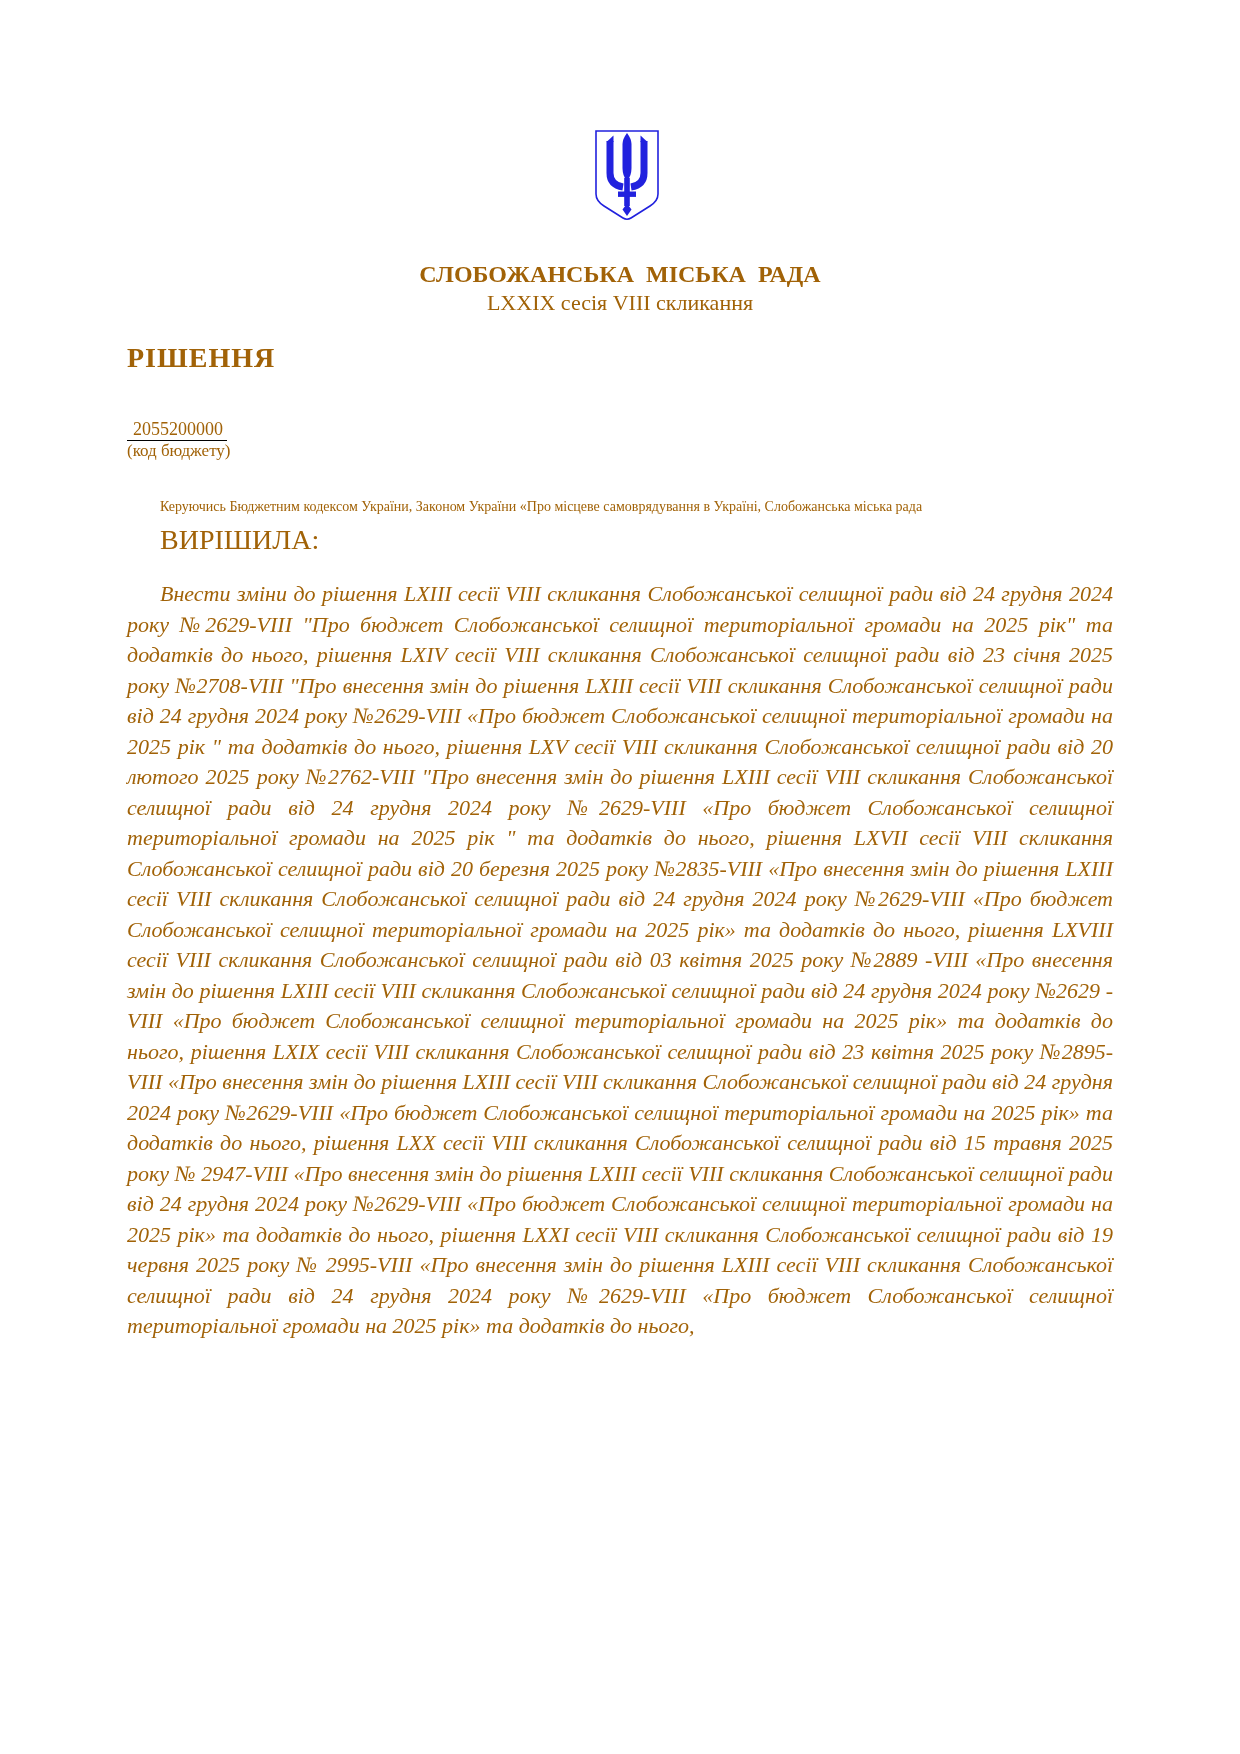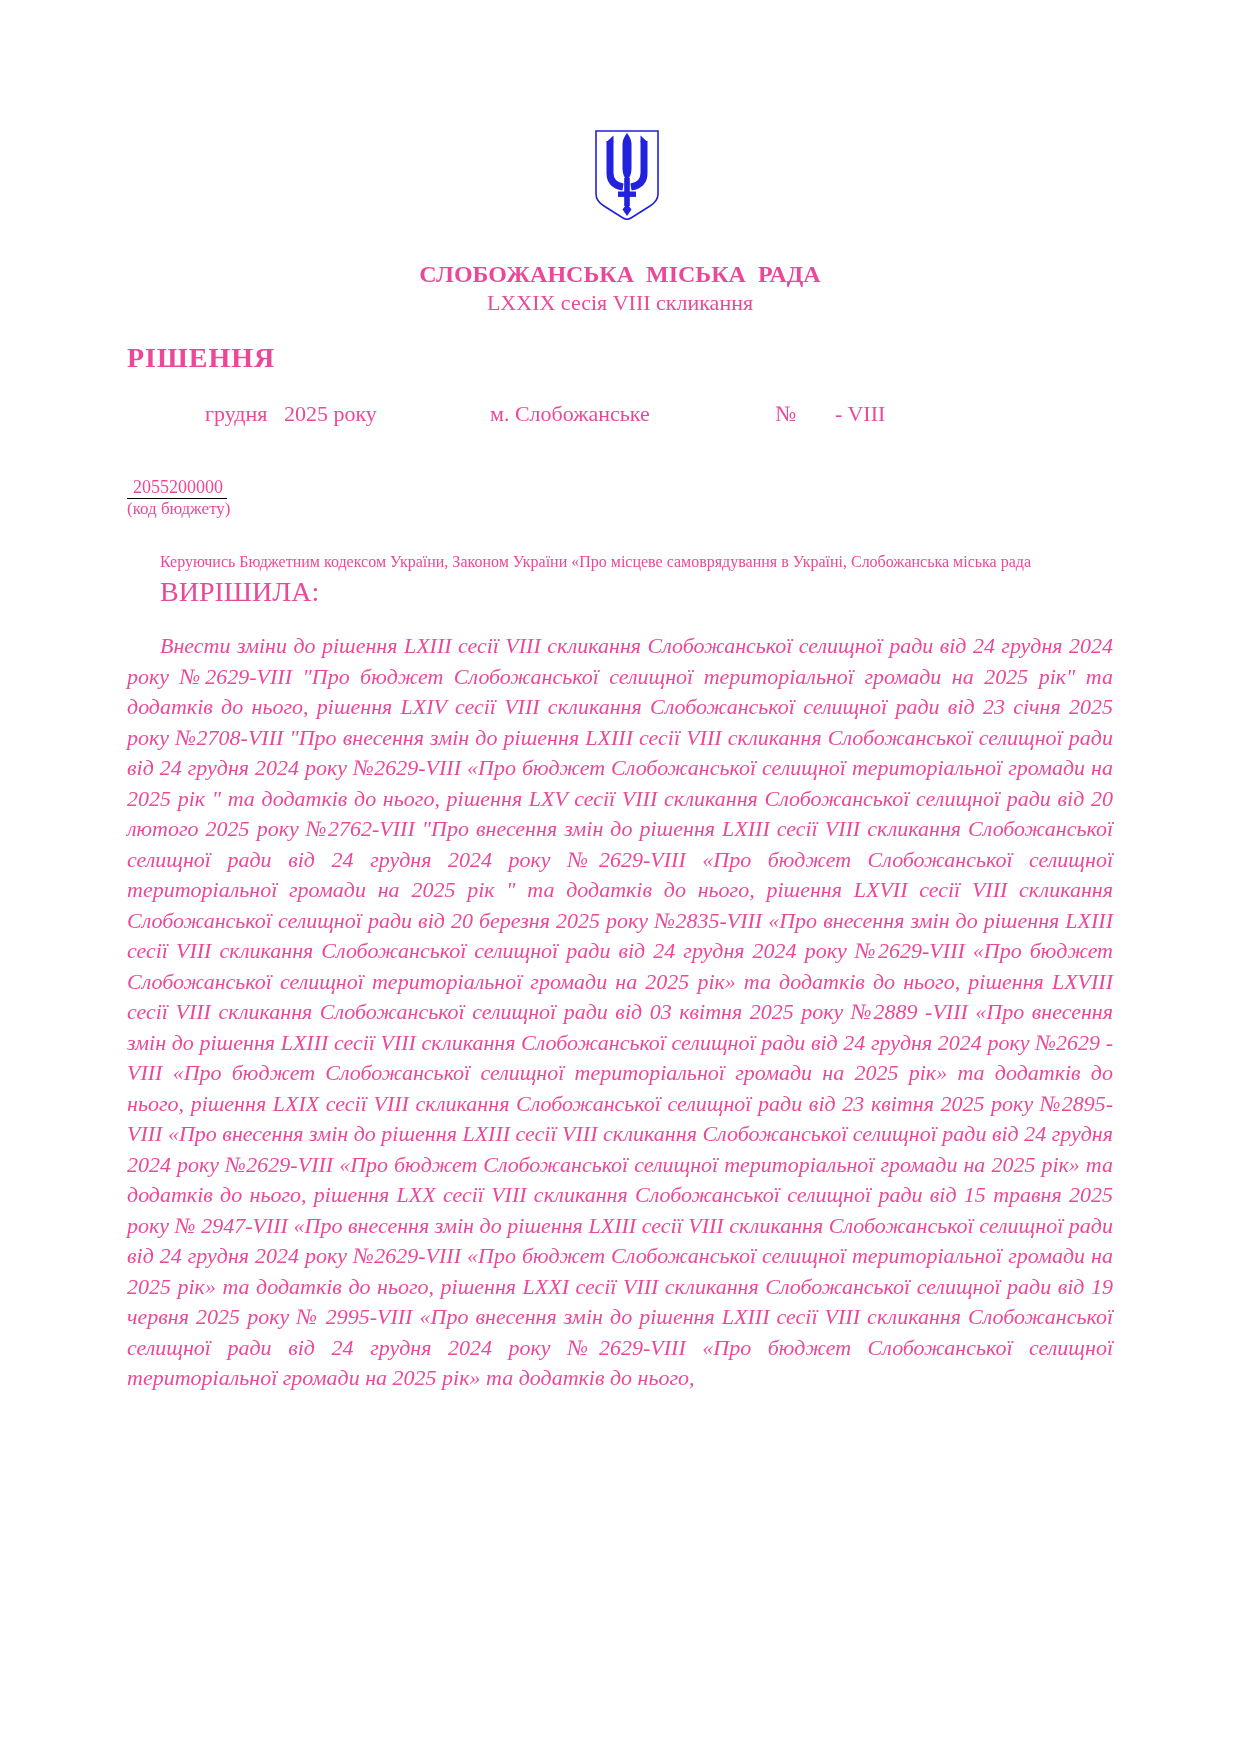--- a/index.html
+++ b/index.html
@@ -3,21 +3,21 @@
 <meta charset="utf-8">
 <style>
   html, body { margin: 0; padding: 0; background: #777; }
   .page {
     position: relative;
     width: 1240px;
     height: 1754px;
     margin: 0 auto;
     background: #ffffff;
     font-family: "Liberation Serif", "DejaVu Serif", serif;
-    color: #ec4899;
+    color: #a16207;
     overflow: hidden;
   }
   .content { margin: 0 127px; }
 
   .emblem-wrap { padding-top: 128px; text-align: center; }
   .emblem-svg { width: 68px; height: 96px; display: inline-block; margin-left: 14px; }
 
   .org-line1 {
     margin-top: 32px; text-align: center;
     font-size: 24px; font-weight: bold; line-height: 29px; white-space: pre;
@@ -45,21 +45,21 @@
   }
 
   .budget-block { margin-top: 26px; }
   .budget-code {
     font-size: 18px; line-height: 20px;
     border-bottom: 1.5px solid #000; padding: 0 4px 1px 6px; display: inline-block; margin-top: 20px;
   }
   .budget-label { font-size: 17px; line-height: 20px; }
 
   .preamble {
-    margin-top: 28px; font-size: 16px; line-height: 30px;
+    margin-top: 28px; font-size: 14px; line-height: 36px;
     text-align: justify; text-indent: 33px;
   }
 
   .resolved { margin-left: 33px; font-size: 28px; line-height: 30px; }
 
   .body-par {
     margin-top: 24px; font-size: 22px; line-height: 30.5px;
     text-align: justify; text-indent: 33px; font-style: italic;
   }
 </style>
@@ -84,26 +84,20 @@
     </svg>
   </div>
 
   <div class="content">
 
     <div class="org-line1">СЛОБОЖАНСЬКА  МІСЬКА  РАДА</div>
     <div class="session-line">LXXIX сесія VIII скликання</div>
 
     <div class="doc-type">РІШЕННЯ</div>
 
-    <div class="dateline">
-      <span class="dl-date">грудня   2025 року</span>
-      <span class="dl-place">м. Слобожанське</span>
-      <span class="dl-number">№</span>
-      <span class="dl-suffix">- VIII</span>
-    </div>
 
 
     <div class="budget-block">
       <span class="budget-code">2055200000</span>
       <div class="budget-label">(код бюджету)</div>
     </div>
 
     <div class="preamble">Керуючись Бюджетним кодексом України, Законом України «Про місцеве самоврядування в Україні,  Слобожанська  міська рада</div>
 
     <div class="resolved">ВИРІШИЛА:</div>

